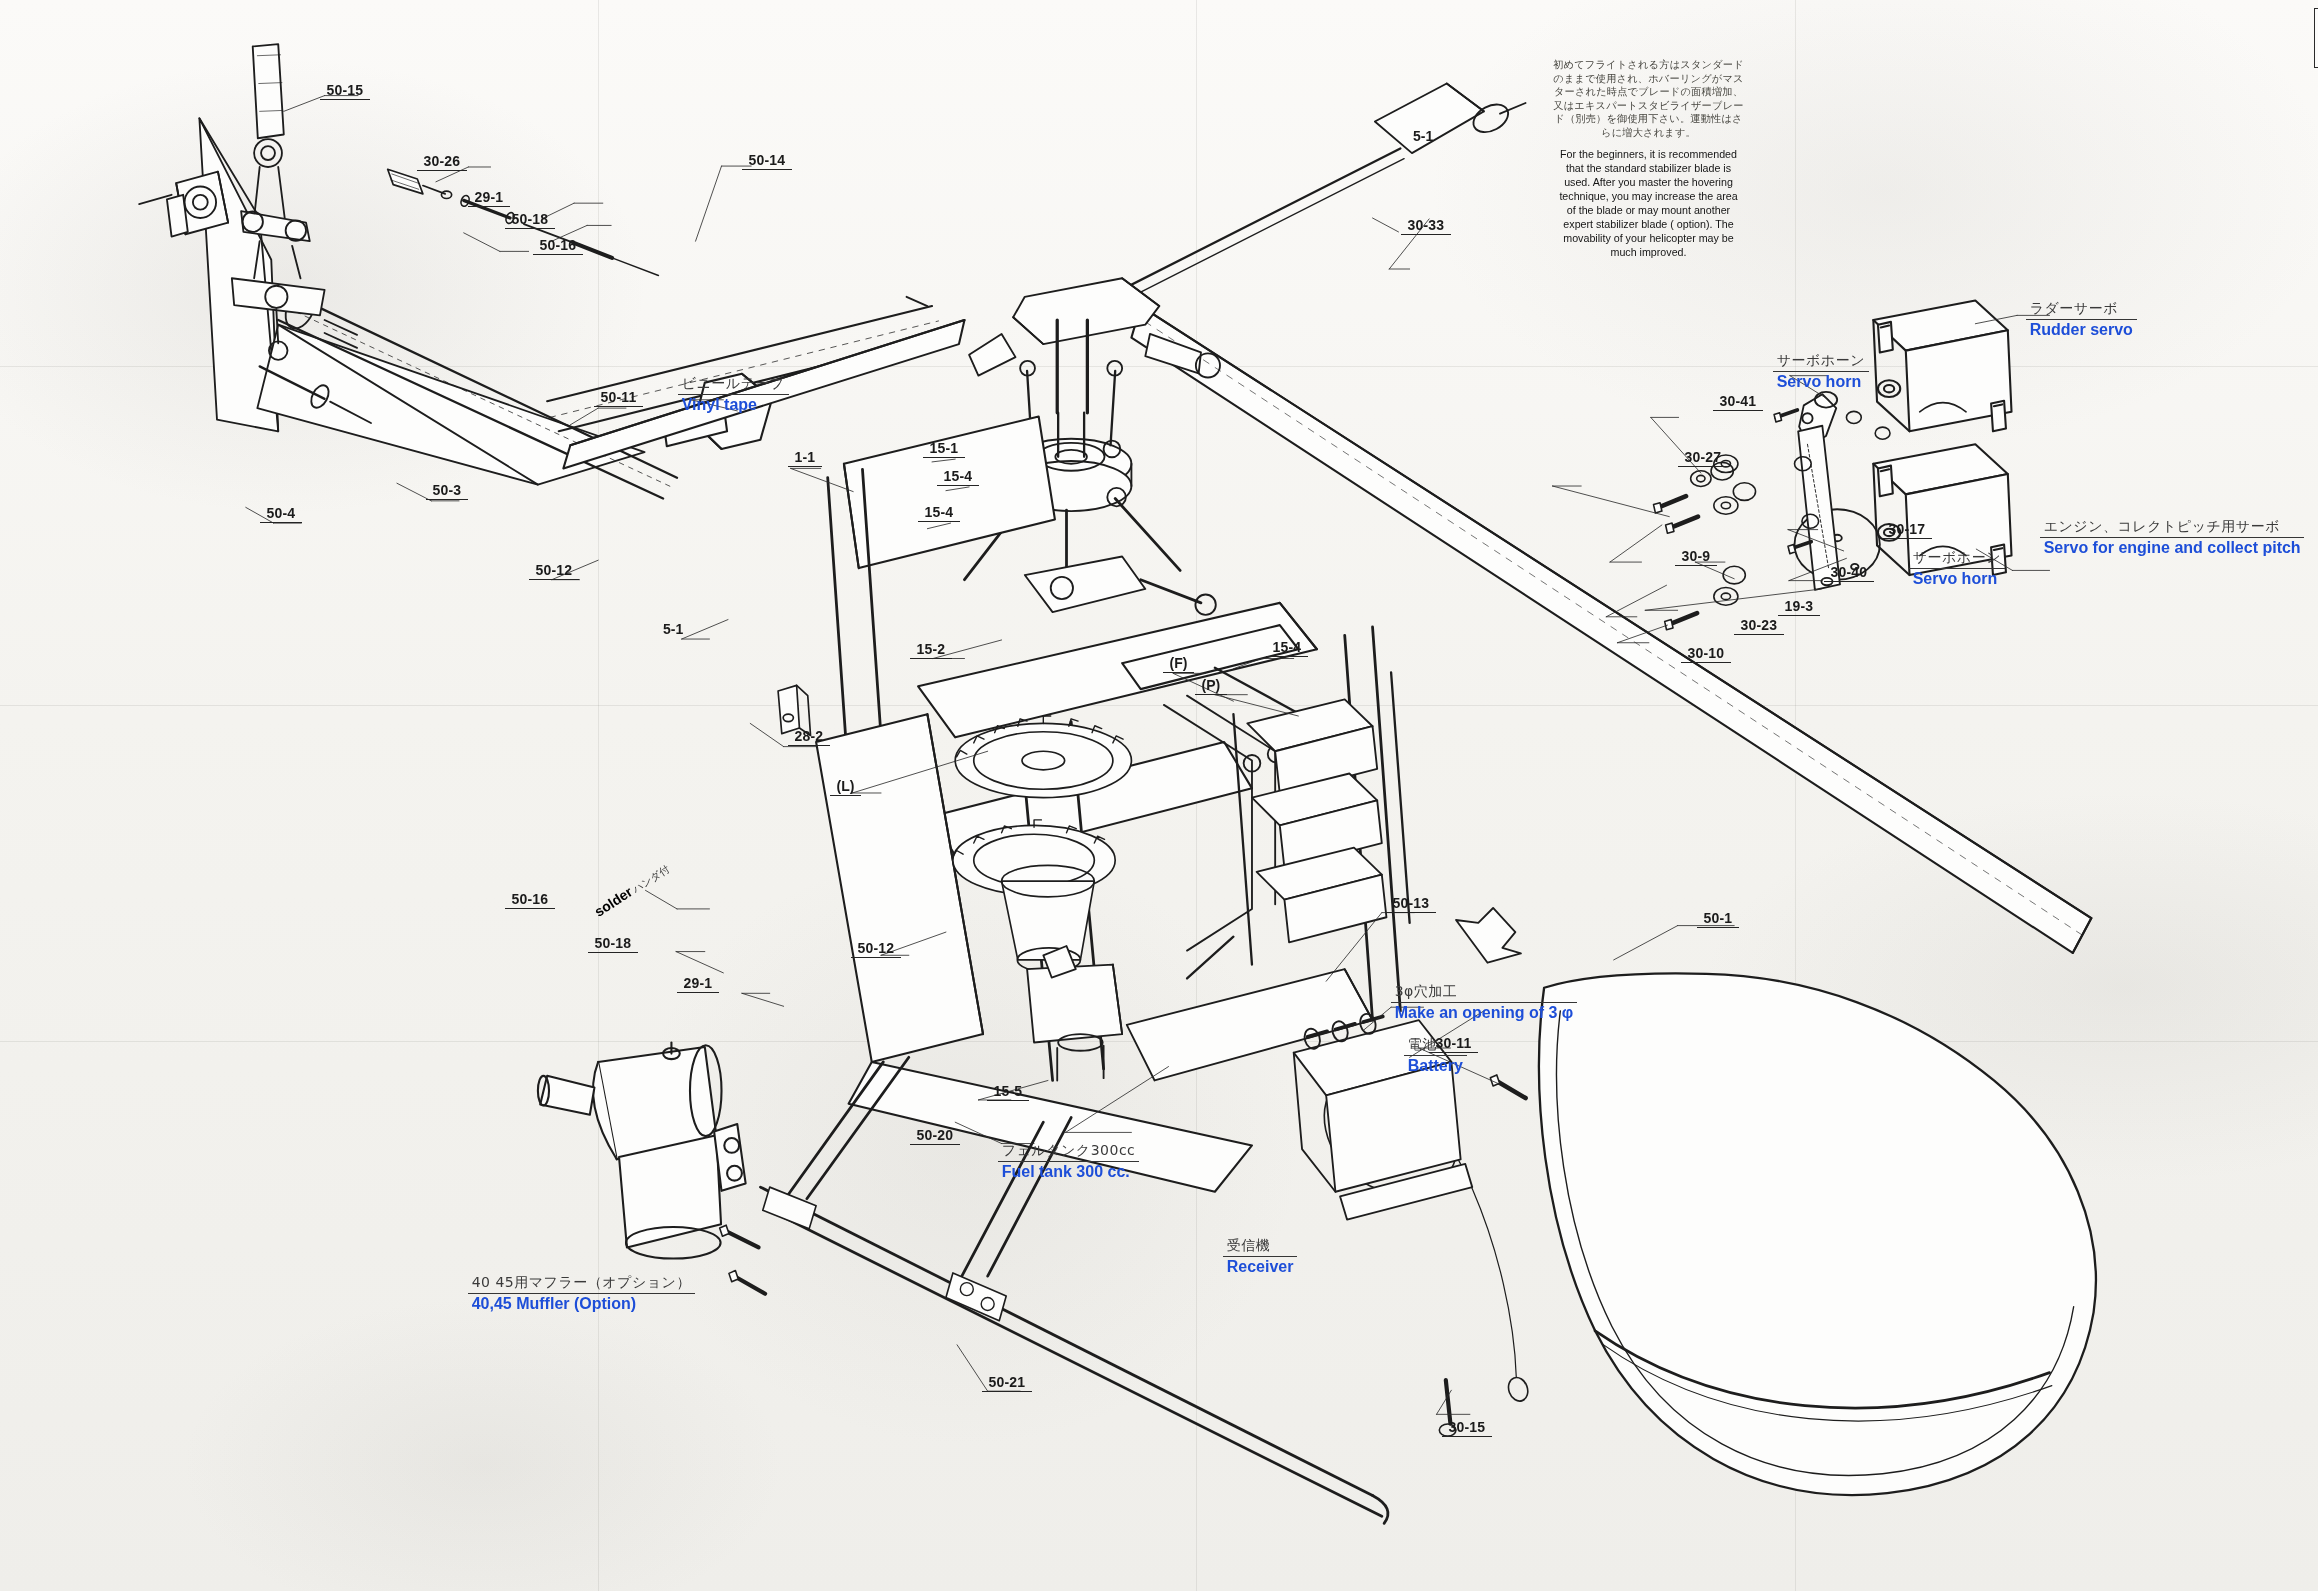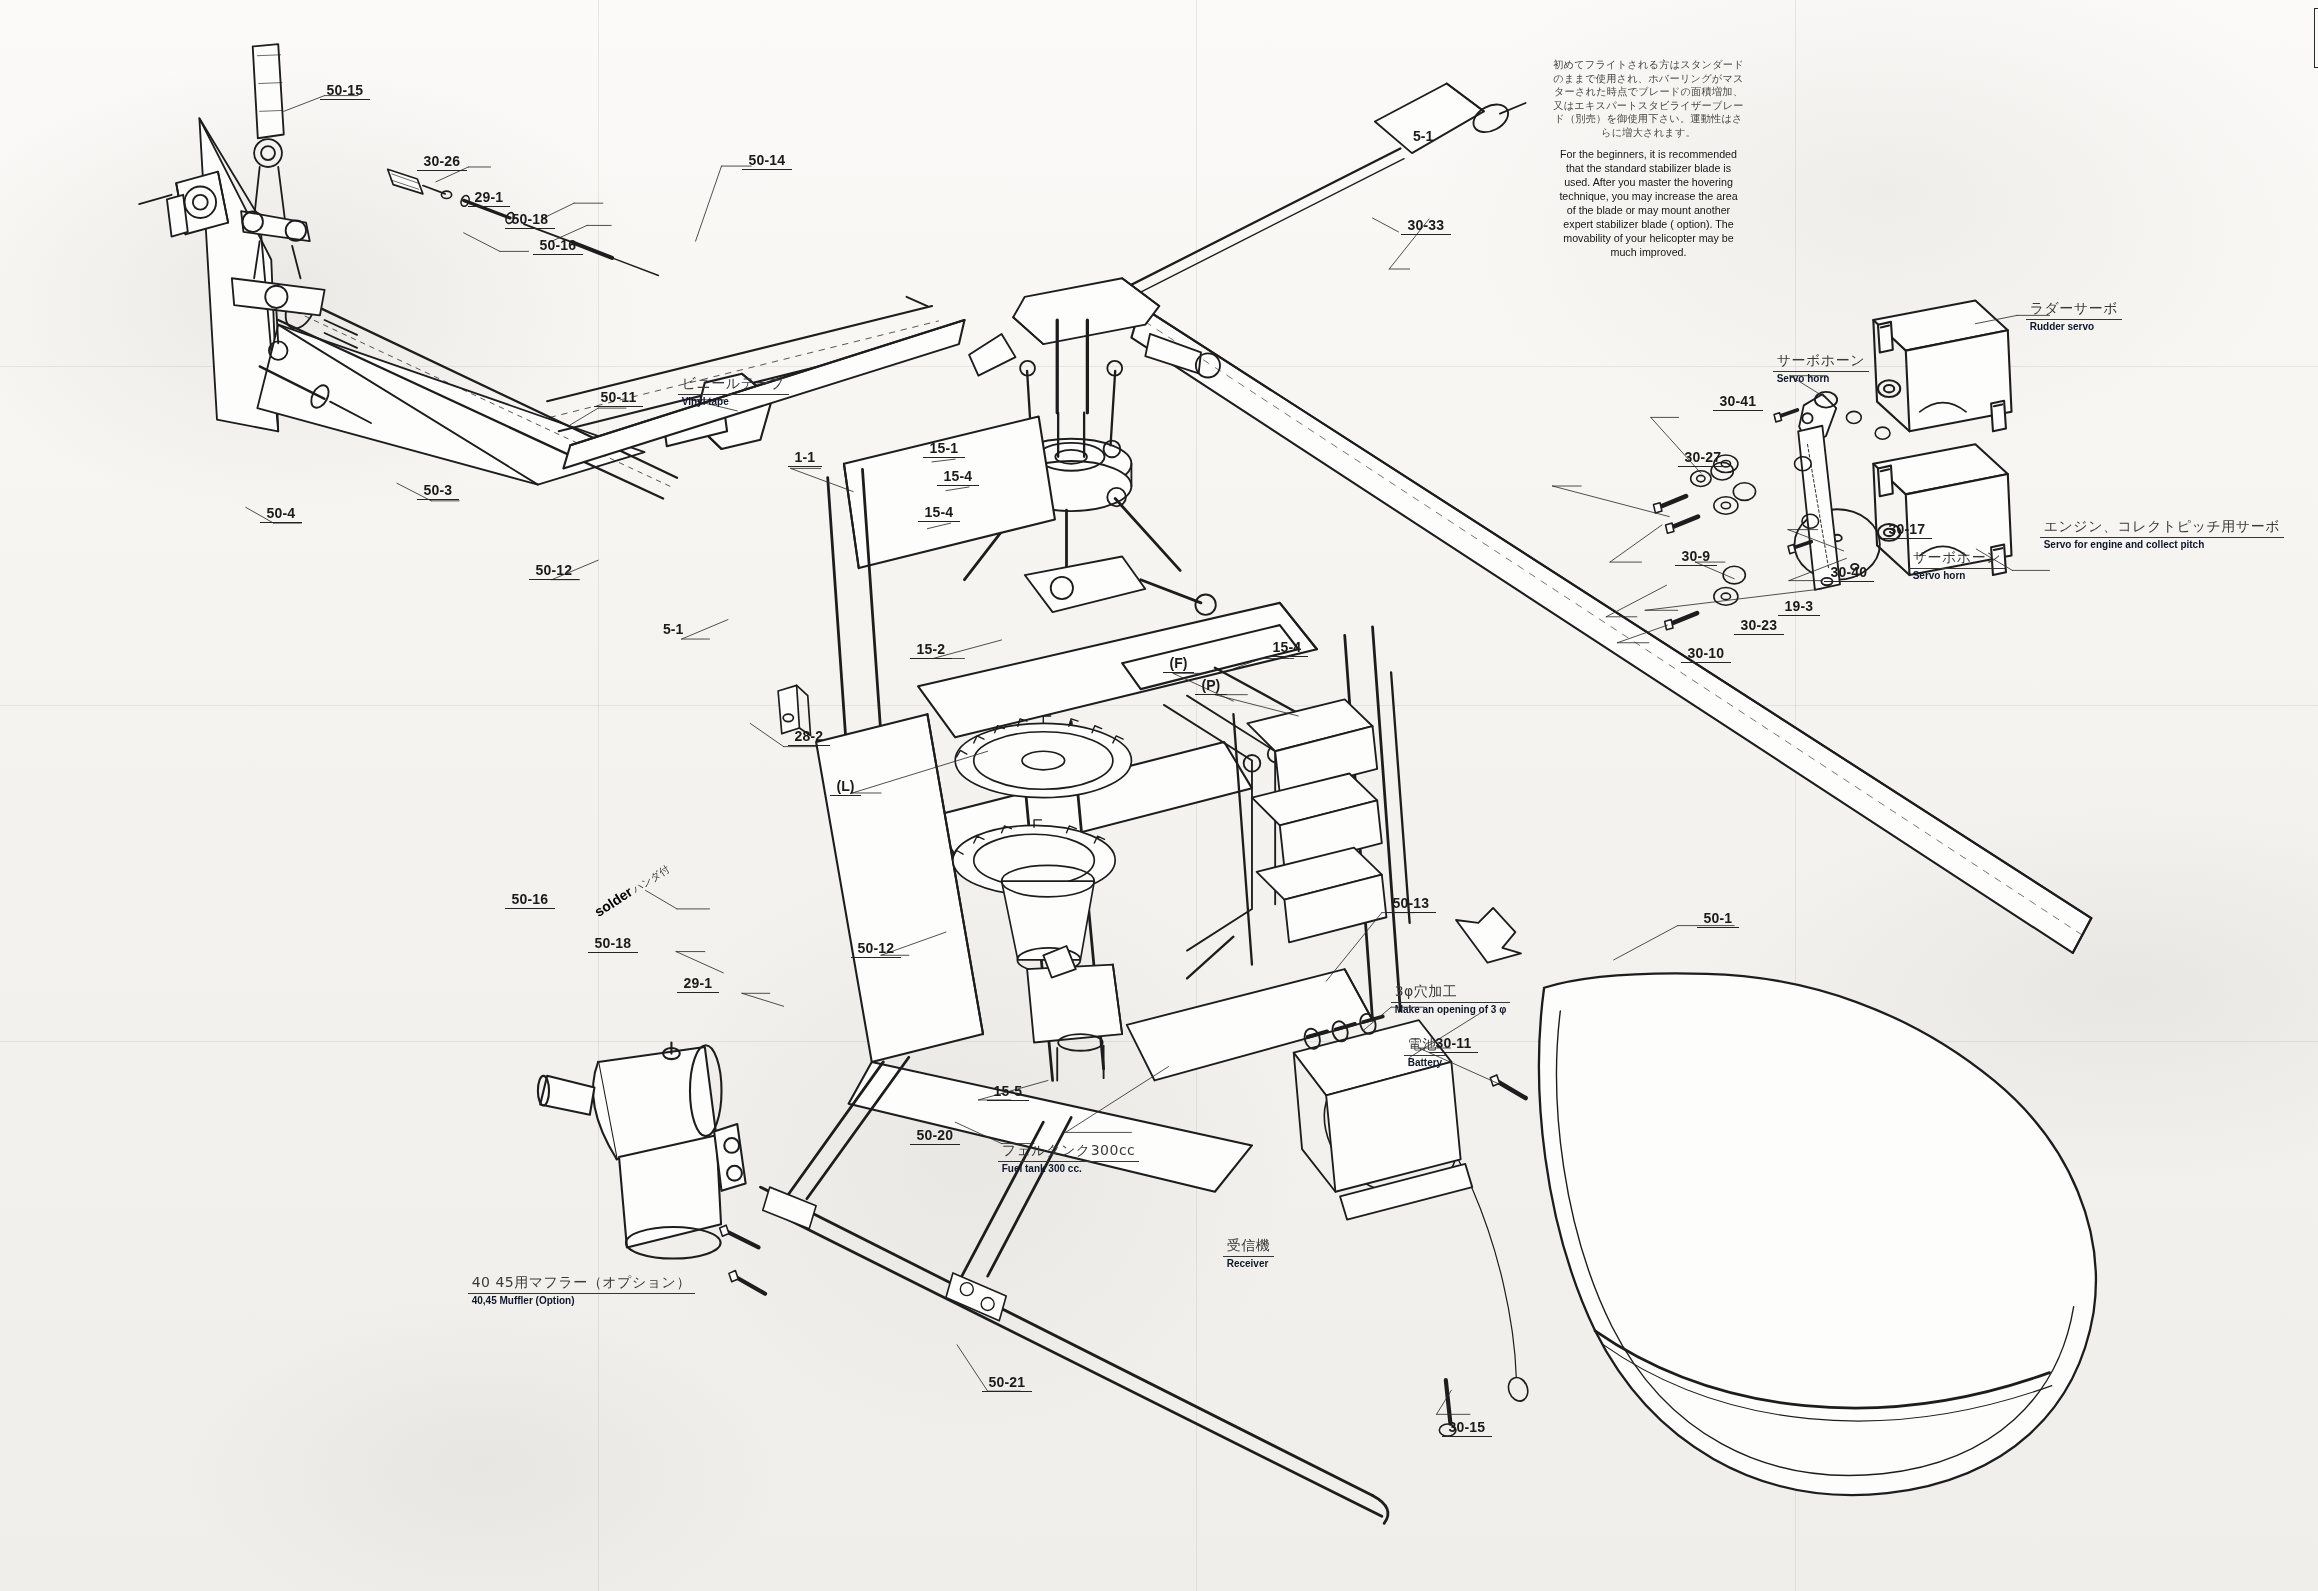--- a/index.html
+++ b/index.html
@@ -29,21 +29,21 @@
   .partno{
     font-size:14px;font-weight:700;letter-spacing:0.2px;
     border-bottom:1.2px solid #242424;padding:0 6.5px 1.4px 6.5px;
   }
   .named{text-align:left;}
   .named .jp{
     display:block;font-size:14px;color:#3a3a3a;letter-spacing:0.5px;
     border-bottom:0.9px solid #353535;padding:0 3.7px 0.9px 3.7px;
     font-family:"DejaVu Sans",sans-serif;
   }
-  .named .en{display:block;font-size:10px;font-weight:700;padding:0.9px 3.7px 0 3.7px;color:#0f172a;}
+  .named .en{display:block;font-size:16px;font-weight:700;padding:0.9px 3.7px 0 3.7px;color:#1d4ed8;}
   .plain{font-size:14px;font-weight:700;}
   .paren{font-size:14px;font-weight:700;border-bottom:1.2px solid #242424;padding:0 6.5px 1.4px 6.5px;}
   
   #note{position:absolute;left:1549px;top:58px;width:199px;color:#1f1f1f;text-align:center;}
   #note .jp-body{font-family:"DejaVu Sans",sans-serif;font-size:10.2px;line-height:1.33;
     color:#46453f;letter-spacing:0.2px;margin:0 0 2.8px 0;}
   #note .en-body{font-size:10.7px;line-height:1.30;color:#151515;margin:9px;}
   
   #pagemark{position:absolute;left:2314px;top:8.3px;
     border:1.4px solid #2a2a2a;padding:2.8px 18.5px 4.6px 18.5px;
@@ -521,21 +521,21 @@
   <div class="lbl partno" style="left:1401px;top:217px">30-33</div>
 
   <div class="lbl partno" style="left:594px;top:389px">50-11</div>
   <div class="lbl partno" style="left:788px;top:449px">1-1</div>
 
   <div class="lbl partno" style="left:923px;top:440px">15-1</div>
   <div class="lbl partno" style="left:937px;top:468px">15-4</div>
   <div class="lbl partno" style="left:918px;top:504px">15-4</div>
   <div class="lbl partno" style="left:1266px;top:639px">15-4</div>
 
-  <div class="lbl partno" style="left:417px;top:482px">50-3</div>
+  <div class="lbl partno" style="left:426px;top:482px">50-3</div>
   <div class="lbl partno" style="left:260px;top:505px">50-4</div>
   <div class="lbl partno" style="left:529px;top:562px">50-12</div>
   <div class="lbl plain" style="left:663px;top:621px">5-1</div>
 
   <div class="lbl partno" style="left:910px;top:641px">15-2</div>
   <div class="lbl paren" style="left:1163px;top:655px">(F)</div>
   <div class="lbl paren" style="left:1195px;top:677px">(P)</div>
 
   <div class="lbl partno" style="left:788px;top:728px">28-2</div>
   <div class="lbl paren" style="left:830px;top:778px">(L)</div>

